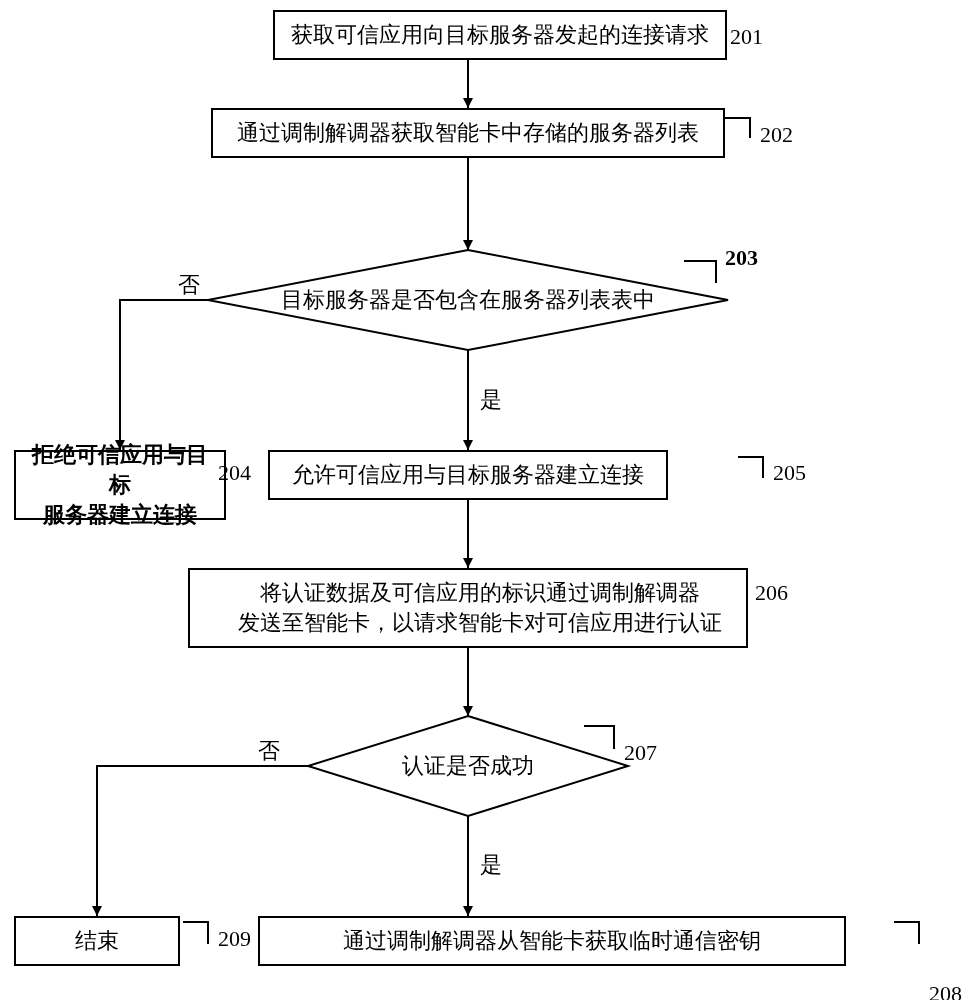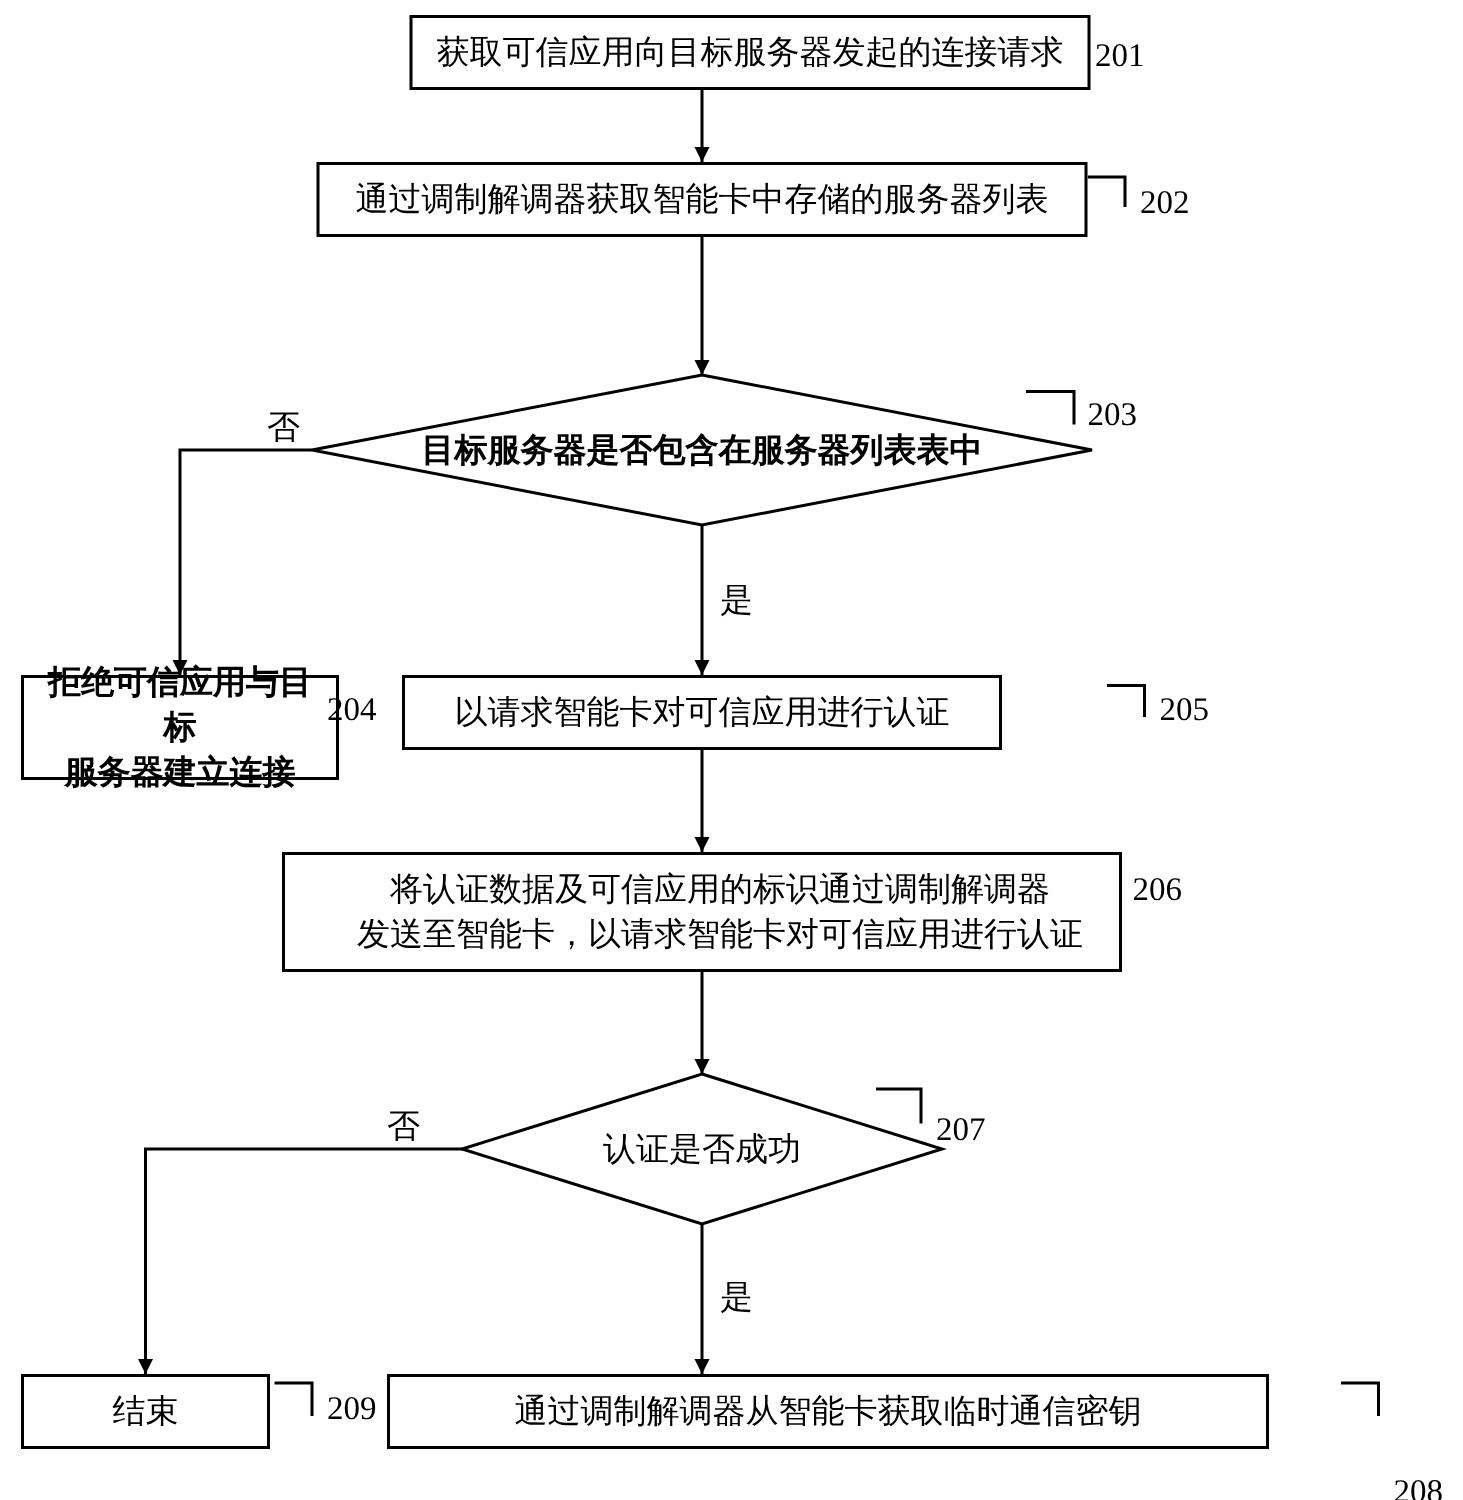--- a/index.html
+++ b/index.html
@@ -112,35 +112,35 @@
   <div class="box" style="left:241px; top:10px; width:454px; height:50px;margin-left:32px;">
     <span>获取可信应用向目标服务器发起的连接请求</span>
   </div>
   <span class="step-label" style="left:730px; top:24px;">201</span>
 
   <div class="box" style="left:211px; top:108px; width:514px; height:50px;">
     <span>通过调制解调器获取智能卡中存储的服务器列表</span>
   </div>
   <span class="step-label" style="left:760px; top:122px;">202</span>
 
-  <div class="diamond" style="left:253px; top:276px; width:430px; height:48px;font-weight:bold;">
+  <div class="diamond" style="left:253px; top:276px; width:430px; height:48px;">
     <span class="diamond-text">目标服务器是否包含在服务器列表表中</span>
   </div>
-  <span class="step-label" style="left:725px; top:263px;">203</span>
+  <span class="step-label" style="left:725px; top:245px;font-weight:bold;">203</span>
   <span class="edge-label" style="left:178px; top:270px;">否</span>
   <span class="edge-label" style="left:480px; top:385px;">是</span>
 
   <div class="box" style="left:14px; top:450px; width:212px; height:70px; white-space:pre-line;font-weight:bold;">
     <span>拒绝可信应用与目标
 服务器建立连接</span>
   </div>
   <span class="step-label" style="left:218px; top:460px;text-align:center;">204</span>
 
   <div class="box" style="left:268px; top:450px; width:400px; height:50px;">
-    <span>以请求智能卡对可信应用进行认证</span>
+    <span>允许可信应用与目标服务器建立连接</span>
   </div>
   <span class="step-label" style="left:773px; top:460px;">205</span>
 
   <div class="box" style="left:188px; top:568px; width:560px; height:80px; white-space:pre-line;padding-left:32px;">
     <span>将认证数据及可信应用的标识通过调制解调器
 发送至智能卡，以请求智能卡对可信应用进行认证</span>
   </div>
   <span class="step-label" style="left:755px; top:580px;">206</span>
 
   <div class="diamond" style="left:368px; top:750px; width:200px; height:32px;">

